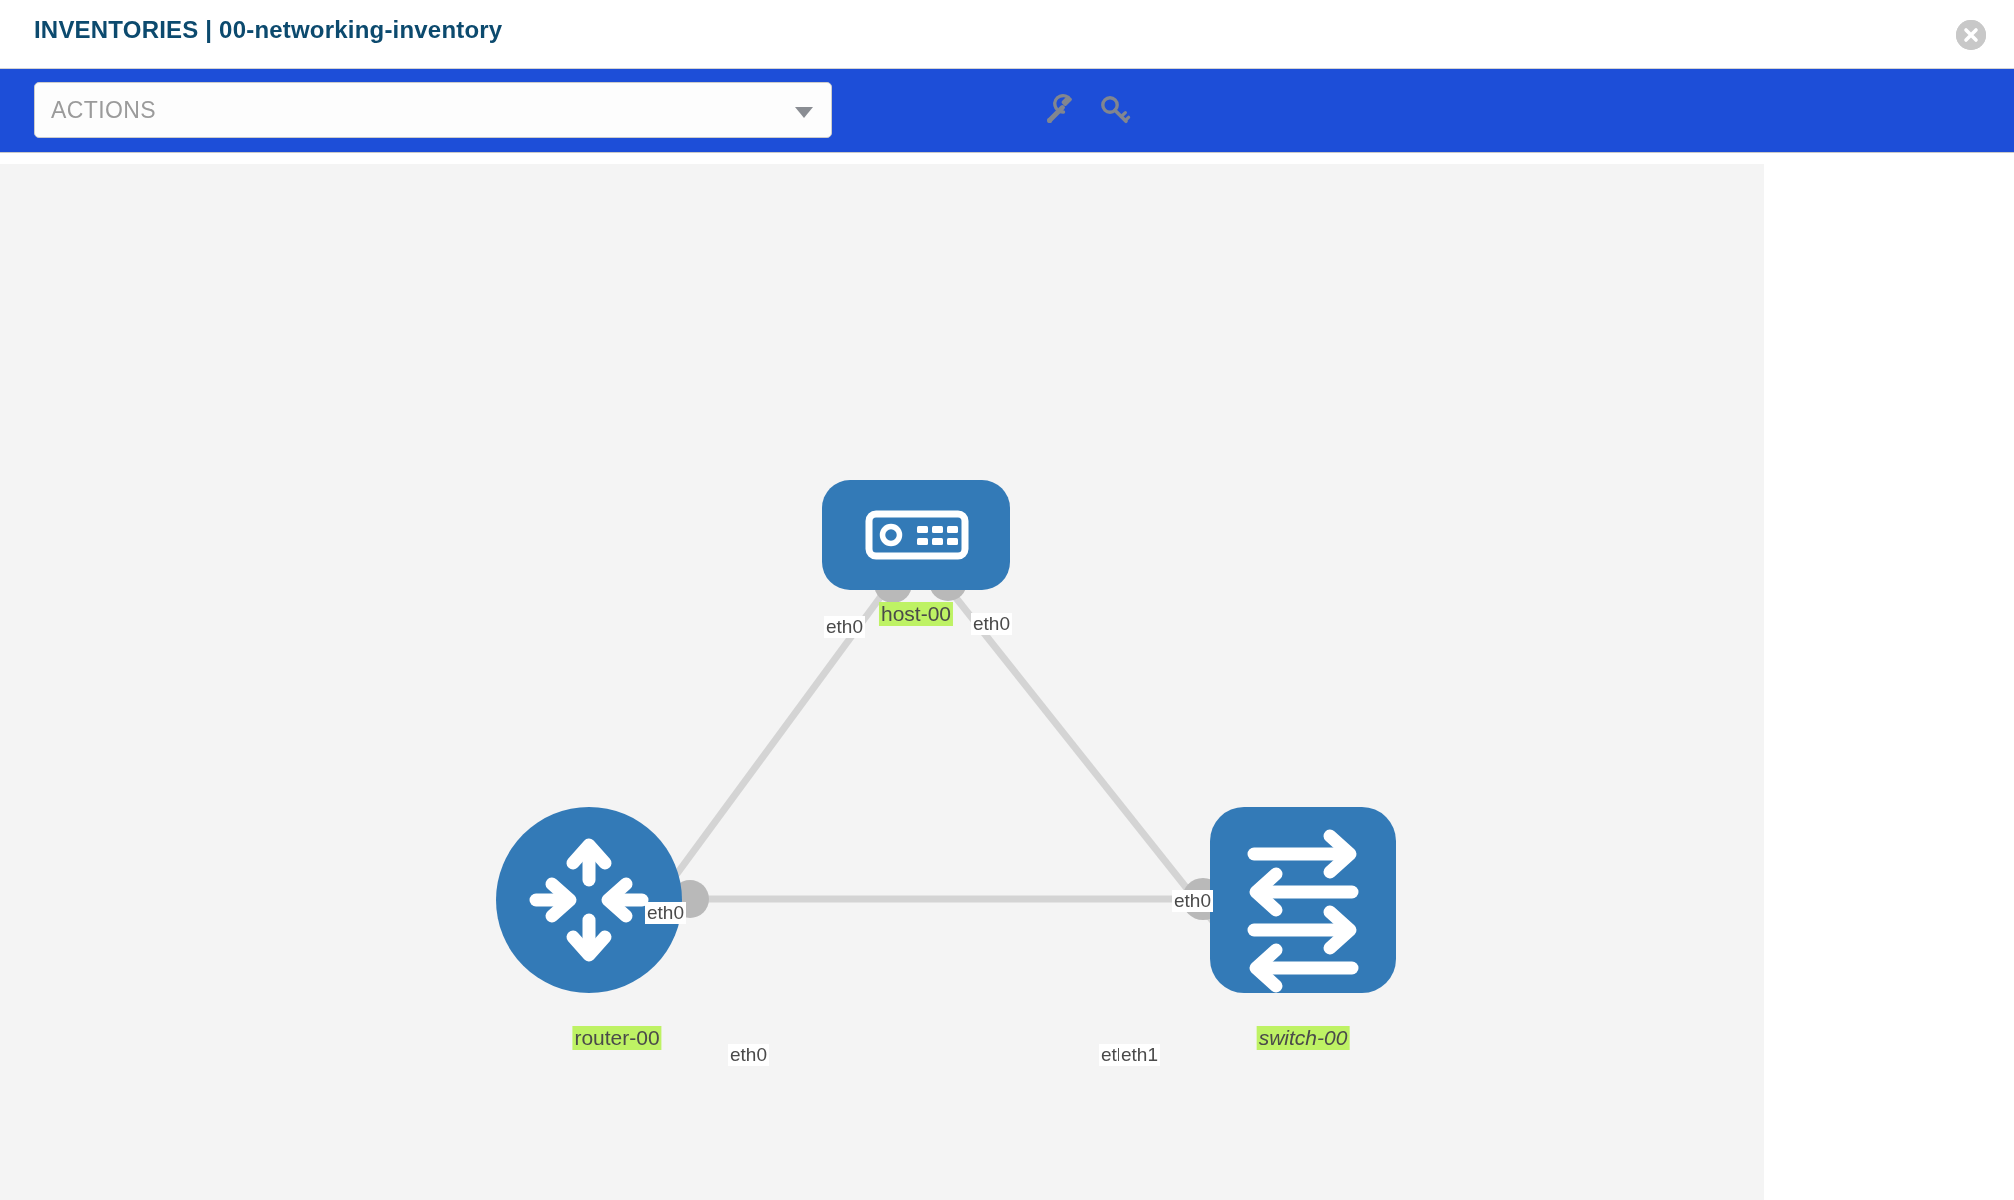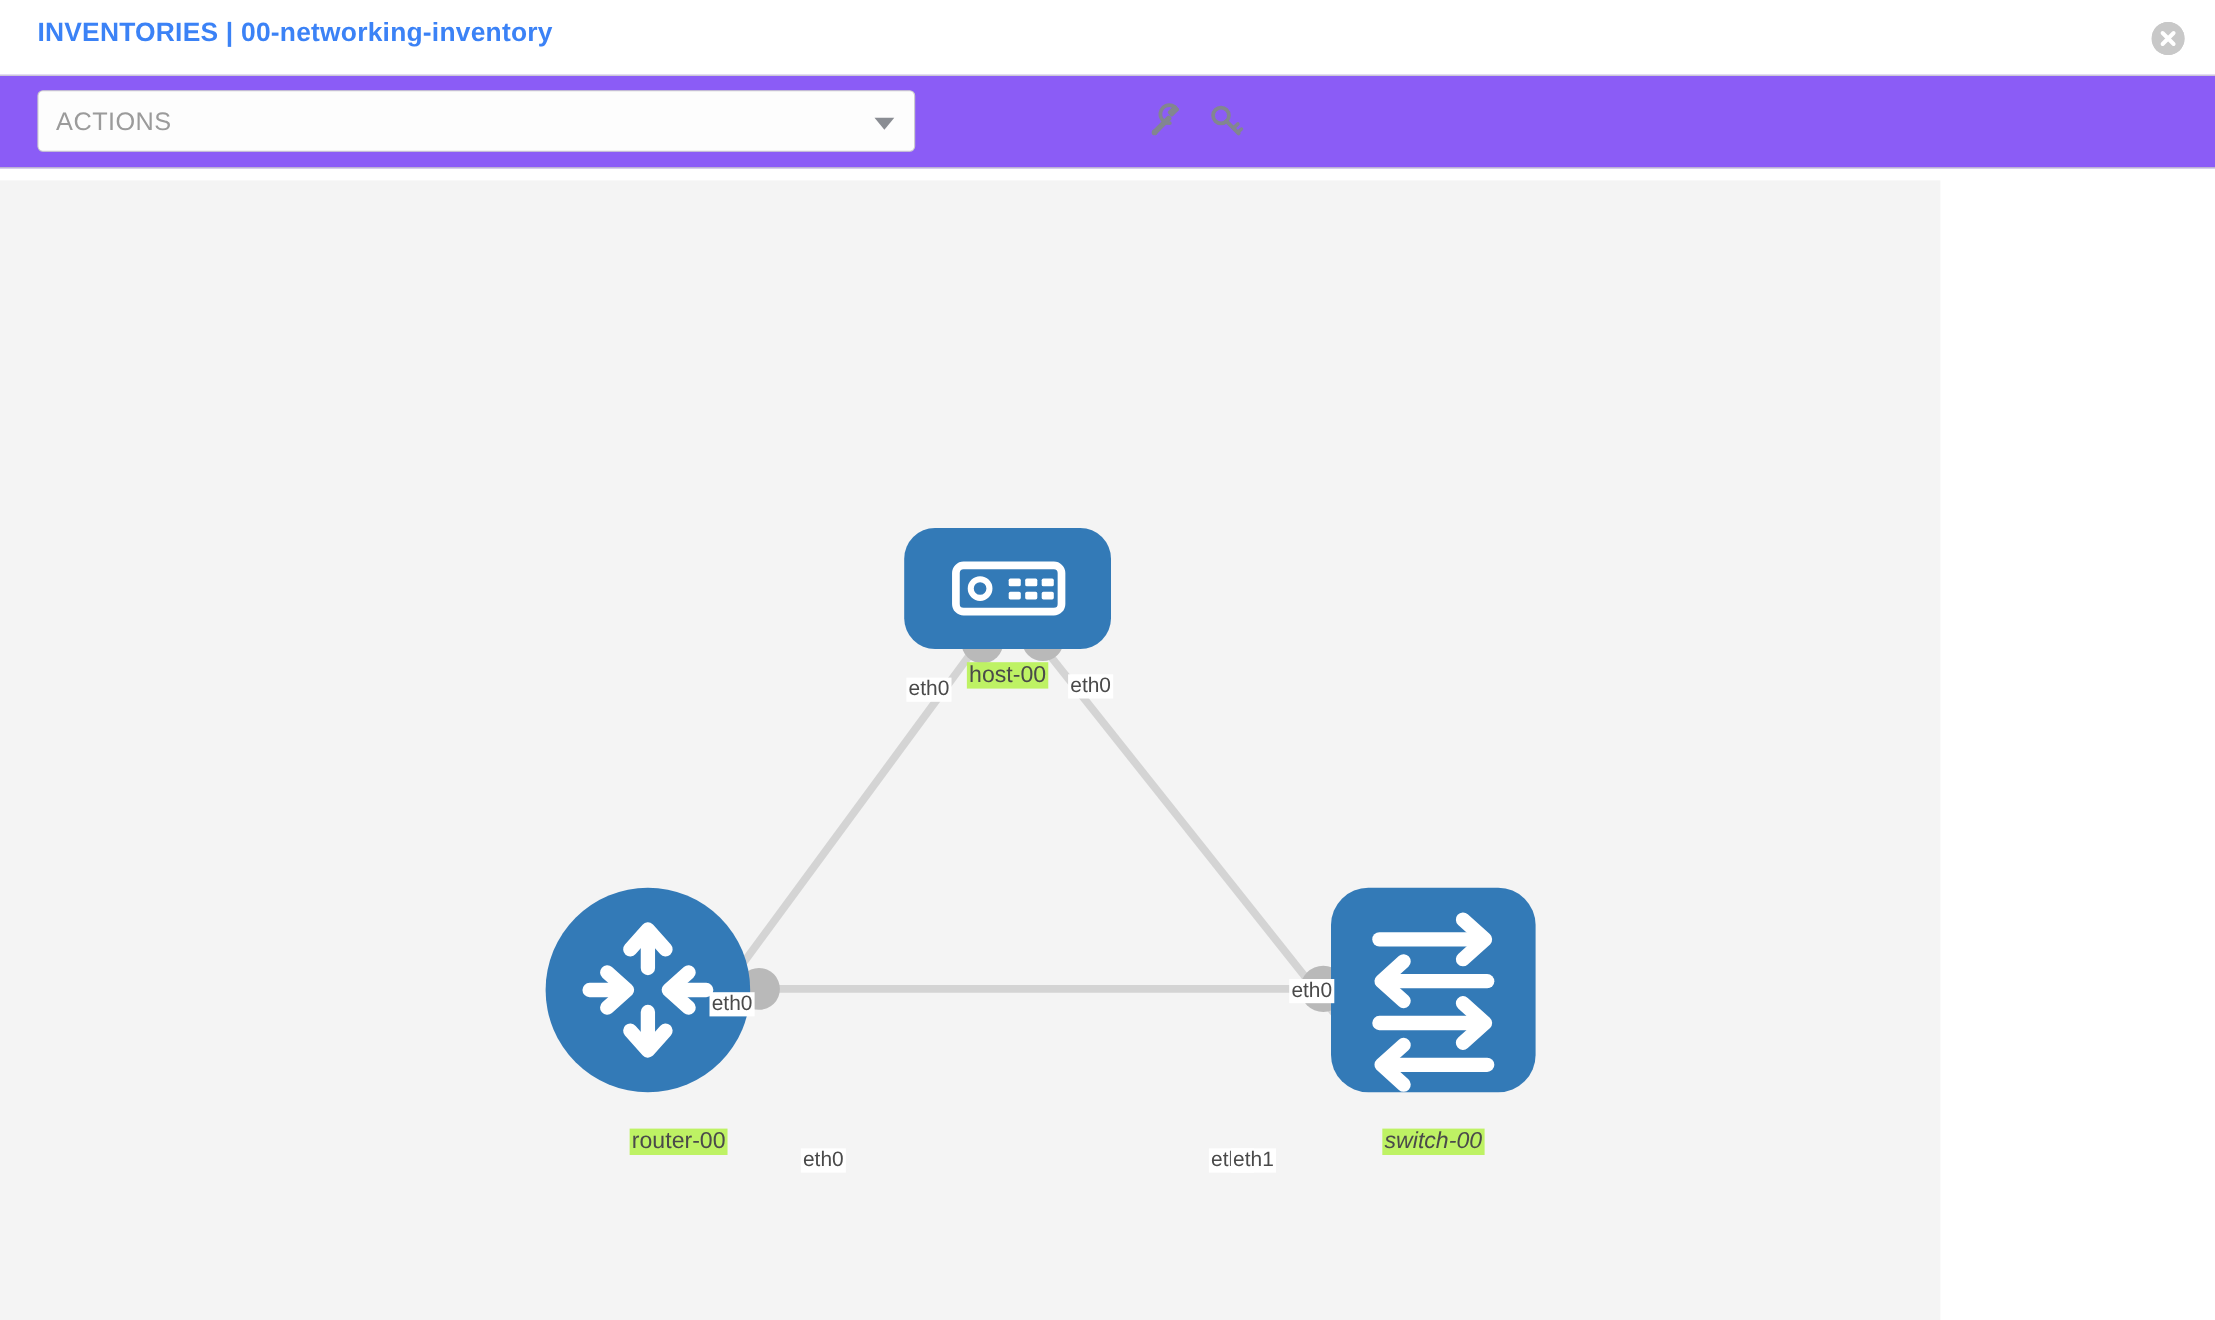--- a/index.html
+++ b/index.html
@@ -23,21 +23,21 @@
     height: 68px;
     background: #ffffff;
     box-sizing: border-box;
   }
   .header-title {
     position: absolute;
     left: 34px;
     top: 16px;
     font-size: 24px;
     font-weight: bold;
-    color: #3b82f6;
+    color: #0c4a6e;
     letter-spacing: .2px;
     white-space: nowrap;
   }
   .close-btn {
     position: absolute;
     right: 28px;
     top: 20px;
     width: 30px;
     height: 30px;
     border-radius: 50%;
@@ -45,21 +45,21 @@
     cursor: pointer;
   }
   .close-btn svg { display:block; }
 
   
   .toolbar {
     position: absolute;
     left: 0; top: 68px;
     width: 2014px;
     height: 85px;
-    background: #8b5cf6;
+    background: #1d4ed8;
     border-top: 1px solid #d3d3d3;
     border-bottom: 1px solid #c9c9c9;
     box-sizing: border-box;
   }
   .actions-select {
     position: absolute;
     left: 34px;
     top: 13px;
     width: 798px;
     height: 56px;

